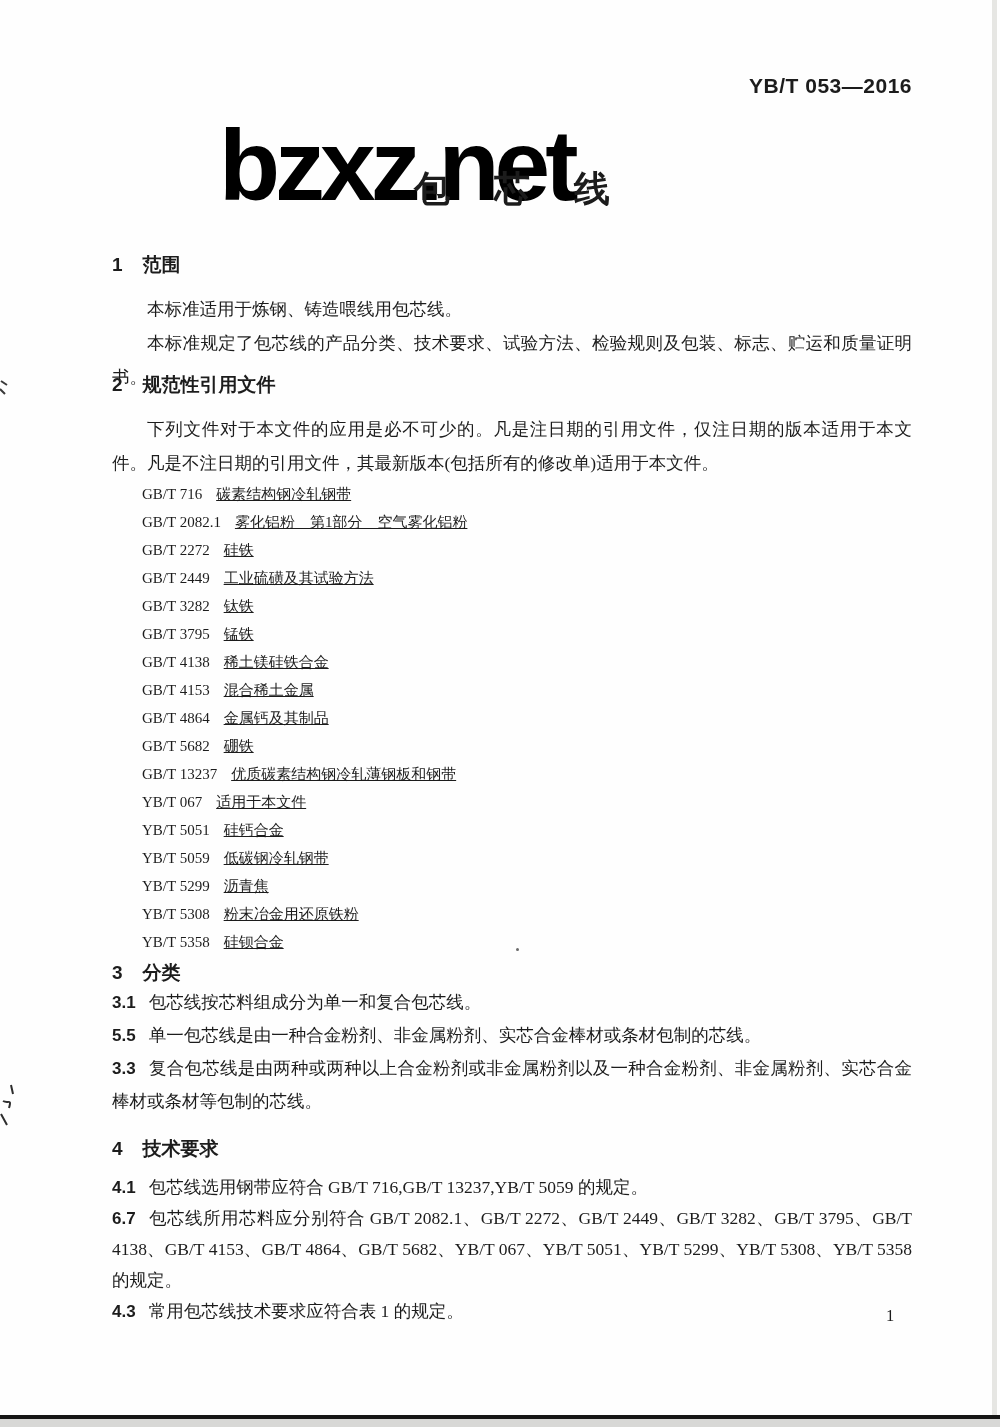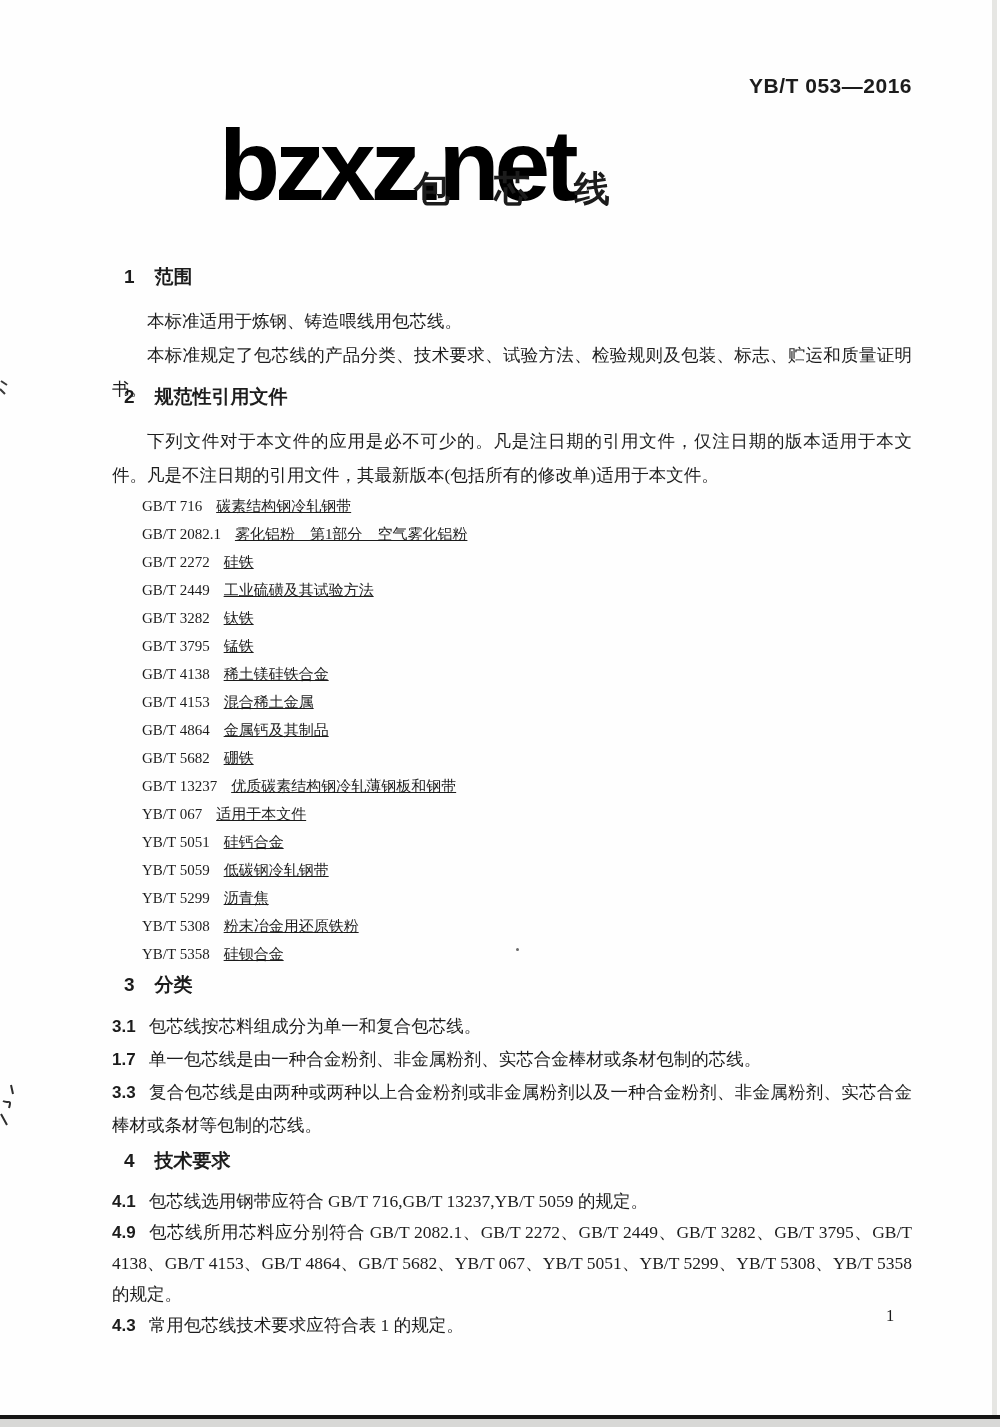--- a/index.html
+++ b/index.html
@@ -38,21 +38,21 @@
     letter-spacing:4px;text-indent:4px;
   }
 
   .content-block{position:absolute;left:112px;width:800px;}
   #sec-1{top:252px;}
   #sec-2{top:372px;}
   #sec-3{top:960px;}
   #sec-4{top:1136px;}
 
   h2.sec-heading{
-    margin:12px;font-family:"Liberation Sans", sans-serif;
+    margin:0;font-family:"Liberation Sans", sans-serif;
     font-size:19px;font-weight:bold;line-height:26px;
   }
   h2.sec-heading .sec-num{display:inline-block;margin-right:20px;}
 
   p.body-para{
     margin:0;font-size:17.5px;line-height:34px;
     text-align:justify;text-indent:2em;
   }
   .para-group{margin-top:14px;}
 
@@ -127,32 +127,32 @@
       <li class="ref-row"><span class="ref-code">YB/T 5358</span><span>硅钡合金</span></li>
     </ul>
   </div>
 
   <div class="content-block" id="sec-3">
     <h2 class="sec-heading">
       <span class="sec-num">3</span><span>分类</span>
     </h2>
     <div class="clause-group">
       <p class="clause"><span class="clause-num">3.1</span><span>包芯线按芯料组成分为单一和复合包芯线。</span></p>
-      <p class="clause"><span class="clause-num">1.7</span><span>单一包芯线是由一种合金粉剂、非金属粉剂、实芯合金棒材或条材包制的芯线。</span></p>
+      <p class="clause"><span class="clause-num">5.5</span><span>单一包芯线是由一种合金粉剂、非金属粉剂、实芯合金棒材或条材包制的芯线。</span></p>
       <p class="clause"><span class="clause-num">3.3</span><span>复合包芯线是由两种或两种以上合金粉剂或非金属粉剂以及一种合金粉剂、非金属粉剂、实芯合金棒材或条材等包制的芯线。</span></p>
     </div>
   </div>
 
   <div class="content-block" id="sec-4">
     <h2 class="sec-heading">
       <span class="sec-num">4</span><span>技术要求</span>
     </h2>
     <div class="clause-group">
       <p class="clause"><span class="clause-num">4.1</span><span>包芯线选用钢带应符合 GB/T 716,GB/T 13237,YB/T 5059 的规定。</span></p>
-      <p class="clause"><span class="clause-num">4.9</span><span>包芯线所用芯料应分别符合 GB/T 2082.1、GB/T 2272、GB/T 2449、GB/T 3282、GB/T 3795、GB/T 4138、GB/T 4153、GB/T 4864、GB/T 5682、YB/T 067、YB/T 5051、YB/T 5299、YB/T 5308、YB/T 5358的规定。</span></p>
+      <p class="clause"><span class="clause-num">6.7</span><span>包芯线所用芯料应分别符合 GB/T 2082.1、GB/T 2272、GB/T 2449、GB/T 3282、GB/T 3795、GB/T 4138、GB/T 4153、GB/T 4864、GB/T 5682、YB/T 067、YB/T 5051、YB/T 5299、YB/T 5308、YB/T 5358的规定。</span></p>
       <p class="clause"><span class="clause-num">4.3</span><span>常用包芯线技术要求应符合表 1 的规定。</span></p>
     </div>
   </div>
 
   <div class="page-number">1</div>
 
   <svg class="scan-mark" style="top:378px;left:0;" width="10" height="18">
     <path d="M1 3 L7 7 M0 11 L5 16" stroke="#3a3a3a" stroke-width="2" fill="none"></path>
   </svg>
   <svg class="scan-mark" style="top:1083px;left:0;" width="18" height="46">

